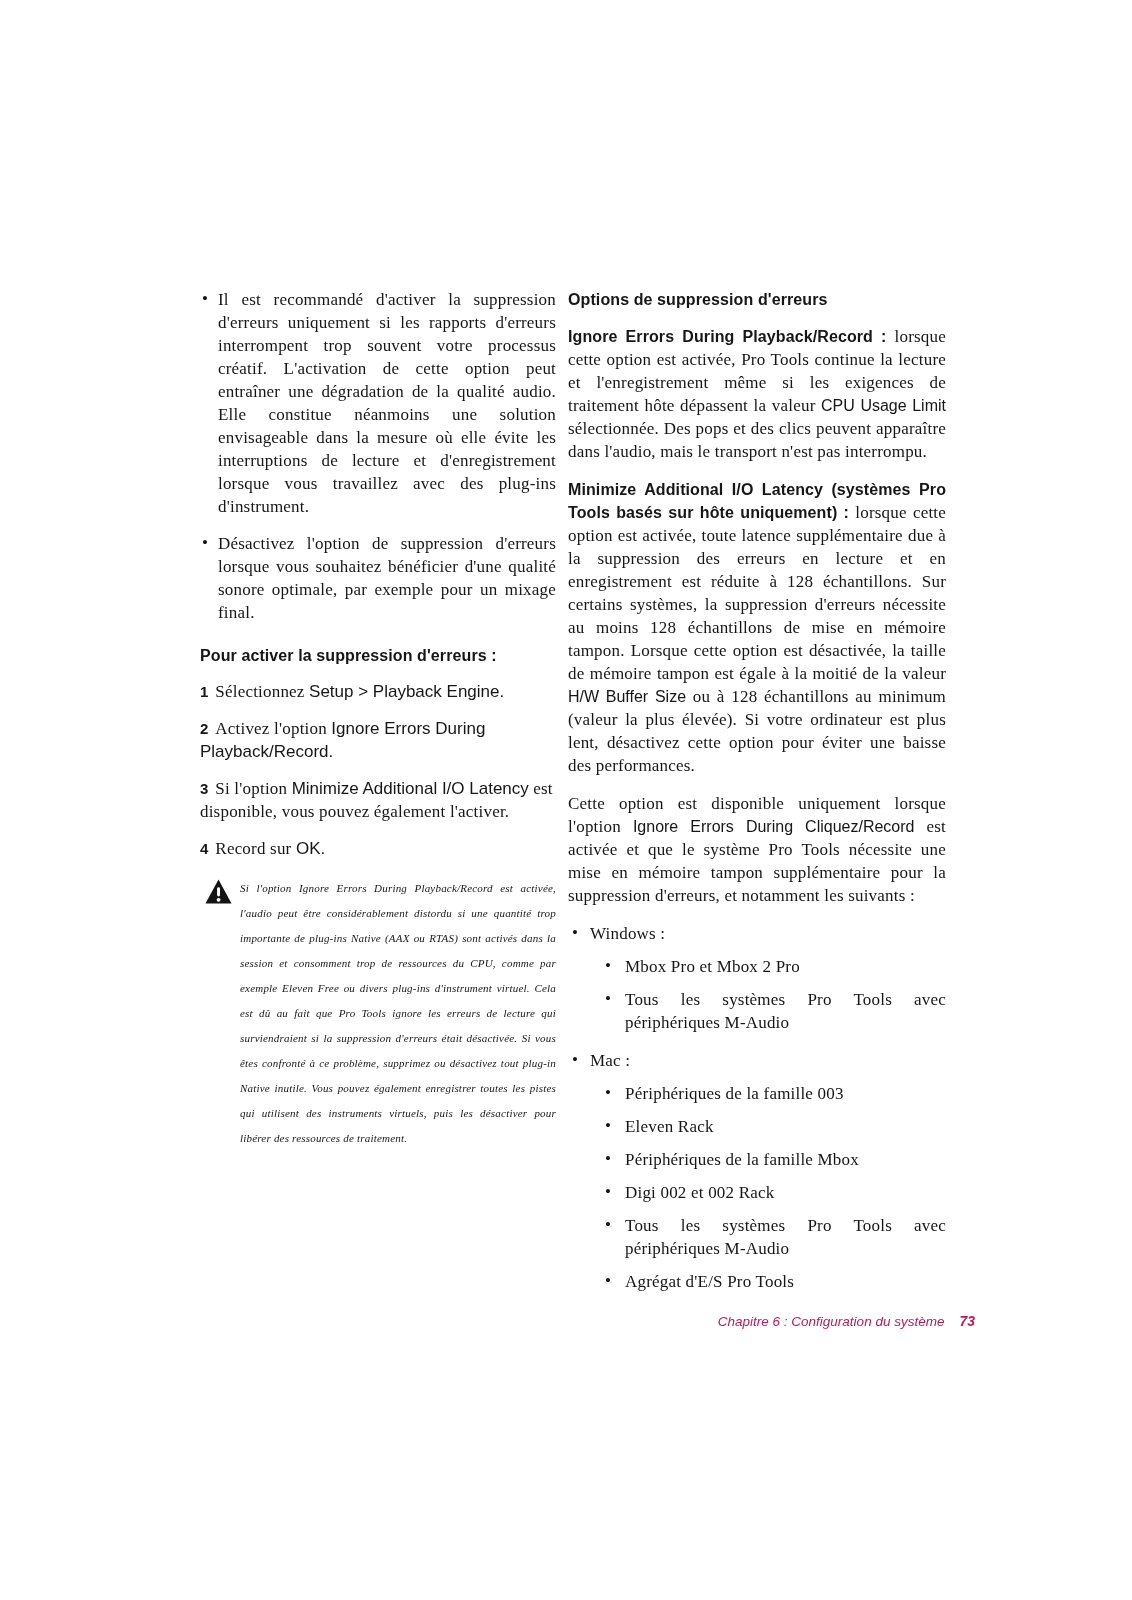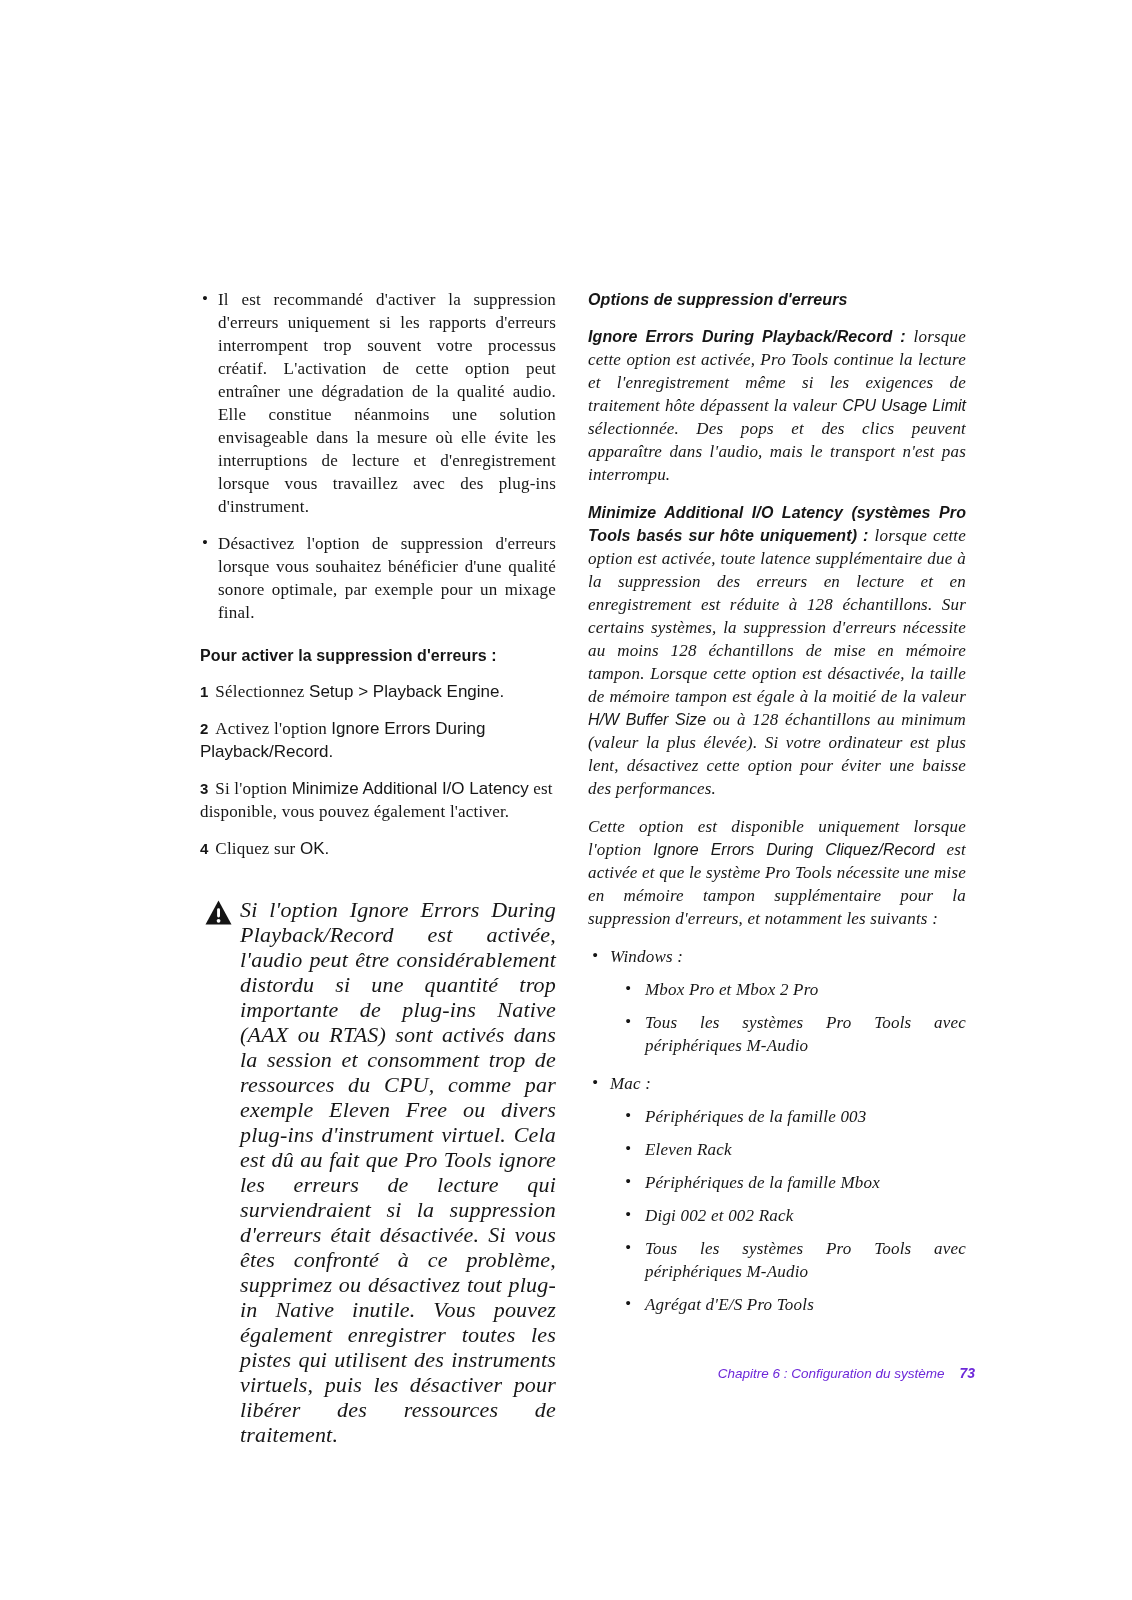--- a/index.html
+++ b/index.html
@@ -9,51 +9,51 @@
     margin:0 auto;
     background:#ffffff;
     color:#161616;
     overflow:hidden;
   }
   .serif  { font-family:"Liberation Serif", serif; }
   .sans   { font-family:Liberation Sans, sans-serif;text-align:center; }
 
   .col { position:absolute; top:288px; font-size:17px; line-height:23px; }
   .col-left  { left:200px; width:356px; }
-  .col-right { left:588px; width:378px;font-style:italic; }
+  .col-right { left:568px; width:378px; }
 
   
   .bullet-item { position:relative; padding-left:18px; margin:0 0 14px 0; text-align:justify; letter-spacing:0.2px; }
   .bullet-item .marker { position:absolute; left:2px; top:-1px; }
 
   .proc-heading { font-family:"Liberation Sans", sans-serif; font-weight:bold; font-size:16px; line-height:20px; margin:22px 0 3px 0; letter-spacing:0.1px; }
 
   .step { margin-top:14px; letter-spacing:0.2px; }
   .step .num { font-family:"Liberation Sans", sans-serif; font-weight:bold; font-size:15px; padding-right:7px; letter-spacing:0; }
   .step .sans { letter-spacing:0; }
 
-  .note { position:relative; margin-top:37px; padding-left:40px; font-style:italic; font-size:22px; line-height:25px; text-align:justify; letter-spacing:0.2px; }
+  .note { position:relative; margin-top:16px; padding-left:40px; font-style:italic; font-size:11px; line-height:25px; text-align:justify; letter-spacing:0.2px; }
   .note .icon { position:absolute; left:5px; top:3px; }
 
   
   .rc-heading { font-family:"Liberation Sans", sans-serif; font-weight:bold; font-size:16px; line-height:20px; margin:2px 0 15px 0; letter-spacing:0.1px; }
   .para { text-align:justify; margin:0 0 15px 0; letter-spacing:0.2px; }
   .para .lead { font-family:"Liberation Sans", sans-serif; font-weight:bold; font-size:16px; letter-spacing:0.1px;margin-top:44px; }
   .para .term { font-family:"Liberation Sans", sans-serif; font-size:16px; letter-spacing:0;margin-top:26px; }
 
   .group { margin-top:15px; }
   .group-label { position:relative; padding-left:22px; letter-spacing:0.2px; }
   .group-label .marker { position:absolute; left:4px; top:-1px; }
   .sub-item { position:relative; padding-left:57px; margin-top:10px; text-align:justify; letter-spacing:0.2px; }
   .sub-item .marker { position:absolute; left:37px; top:-1px; }
 
   .page-footer {
-    position:absolute; top:1365px; right:157px;
+    position:absolute; top:1313px; right:157px;
     font-family:"Liberation Sans", sans-serif;
-    font-style:italic; font-size:13.5px; color:#6d28d9;
+    font-style:italic; font-size:13.5px; color:#be185d;
     white-space:nowrap;
   }
   .page-footer .pagenum { font-weight:bold; margin-left:15px; font-size:14px; }
 </style>
 </head>
 <body>
 
 <div class="page">
 
   <div class="col col-left serif">
@@ -76,21 +76,21 @@
 
     <div class="step">
       <span class="num">2</span><span class="serif">Activez l'option </span><span class="sans">Ignore Errors During Playback/Record.</span><span class="serif"></span>
     </div>
 
     <div class="step">
       <span class="num">3</span><span class="serif">Si l'option </span><span class="sans">Minimize Additional I/O Latency</span><span class="serif"> est disponible, vous pouvez également l'activer.</span>
     </div>
 
     <div class="step">
-      <span class="num">4</span><span class="serif">Cliquez sur </span><span class="sans">OK.</span><span class="serif"></span>
+      <span class="num">4</span><span class="serif">Record sur </span><span class="sans">OK.</span><span class="serif"></span>
     </div>
 
     <div class="note">
       <span class="icon">
         <svg width="27" height="25" viewBox="0 0 27 25" aria-hidden="true">
           <path d="M13.5 0.5 L26.5 24.5 L0.5 24.5 Z" fill="#141414"></path>
           <rect x="12.1" y="8.2" width="2.9" height="9.2" rx="1.4" fill="#ffffff"></rect>
           <circle cx="13.55" cy="20.8" r="1.9" fill="#ffffff"></circle>
         </svg>
       </span>

